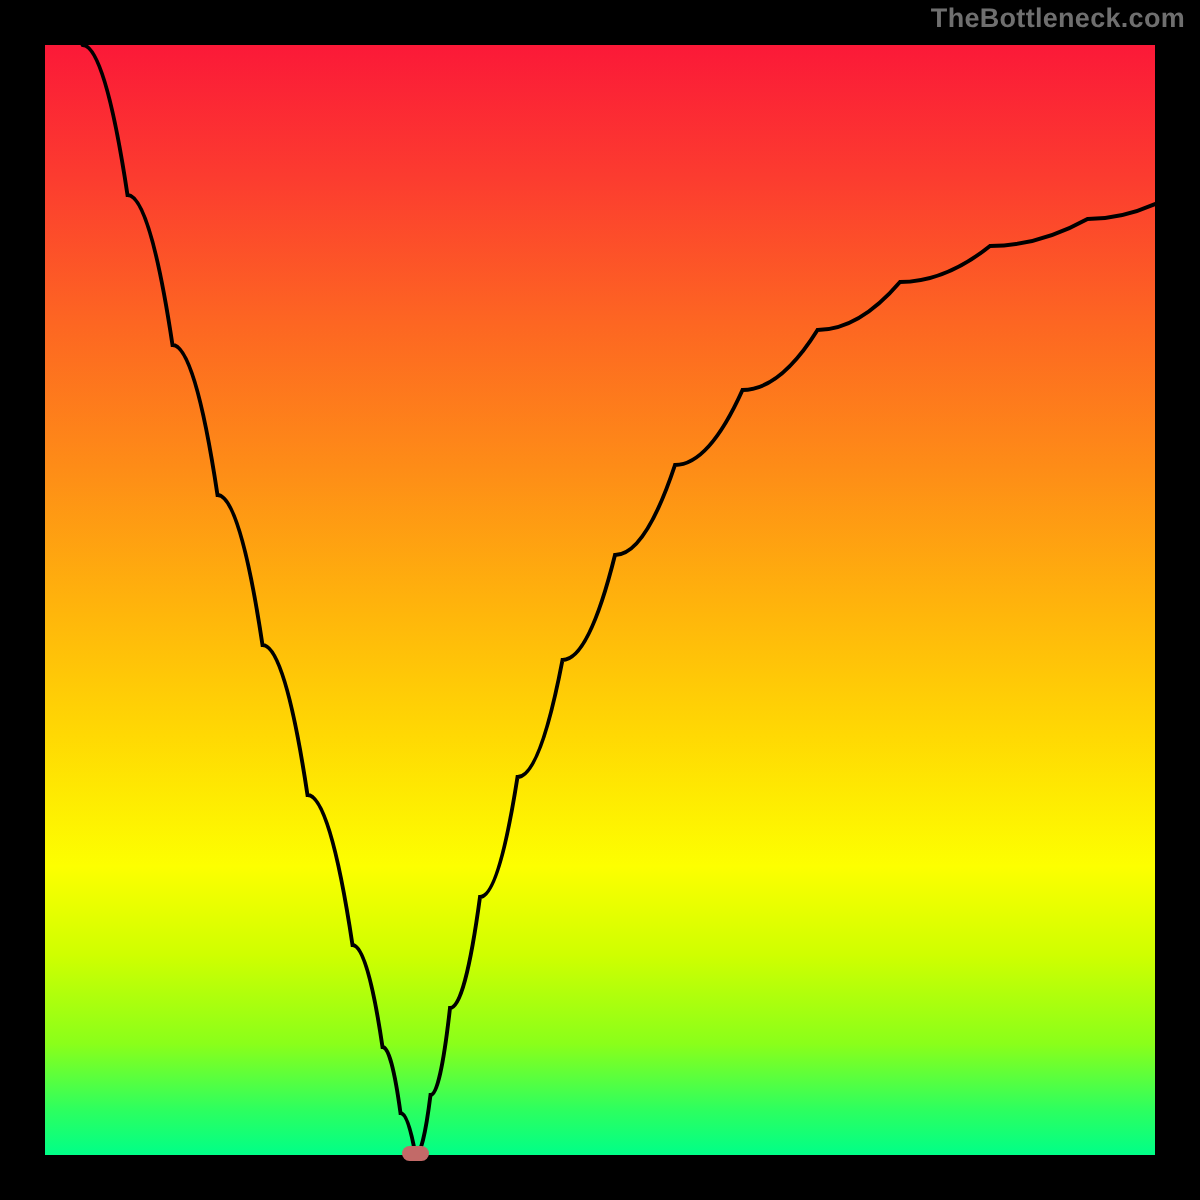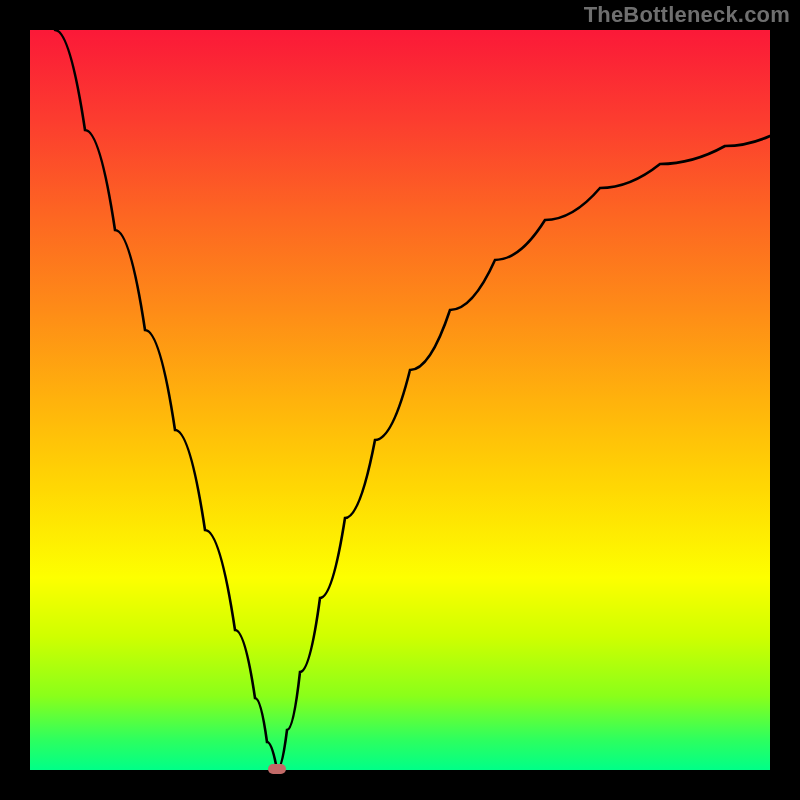--- a/index.html
+++ b/index.html
@@ -11,21 +11,21 @@
           #fd6622 25%,
           #fe8c17 38%,
           #ffb20c 50%,
           #ffd803 62%,
           #fdff00 74%,
           #cfff00 82%,
           #8aff1a 90%,
           #2cff60 96%,
           #00ff88 100%);
         }
-  .watermark{position:absolute;top:2px;right:10px;color:#6f6f6f;font-size:22px;font-weight:600;letter-spacing:.2px;}
+  .watermark{position:absolute;top:2px;right:10px;color:#6f6f6f;font-size:18px;font-weight:600;letter-spacing:.2px;}
   svg.curve{position:absolute;left:0;top:0;width:740px;height:740px;pointer-events:none;}
   .dot{position:absolute;width:18px;height:10px;background:#c26a68;border-radius:5px;}
 </style>
 </head>
 <body>
 
 <div class="watermark">TheBottleneck.com</div>
 
 <div class="plot">
   <svg class="curve" viewBox="0 0 740 740" preserveAspectRatio="none">

